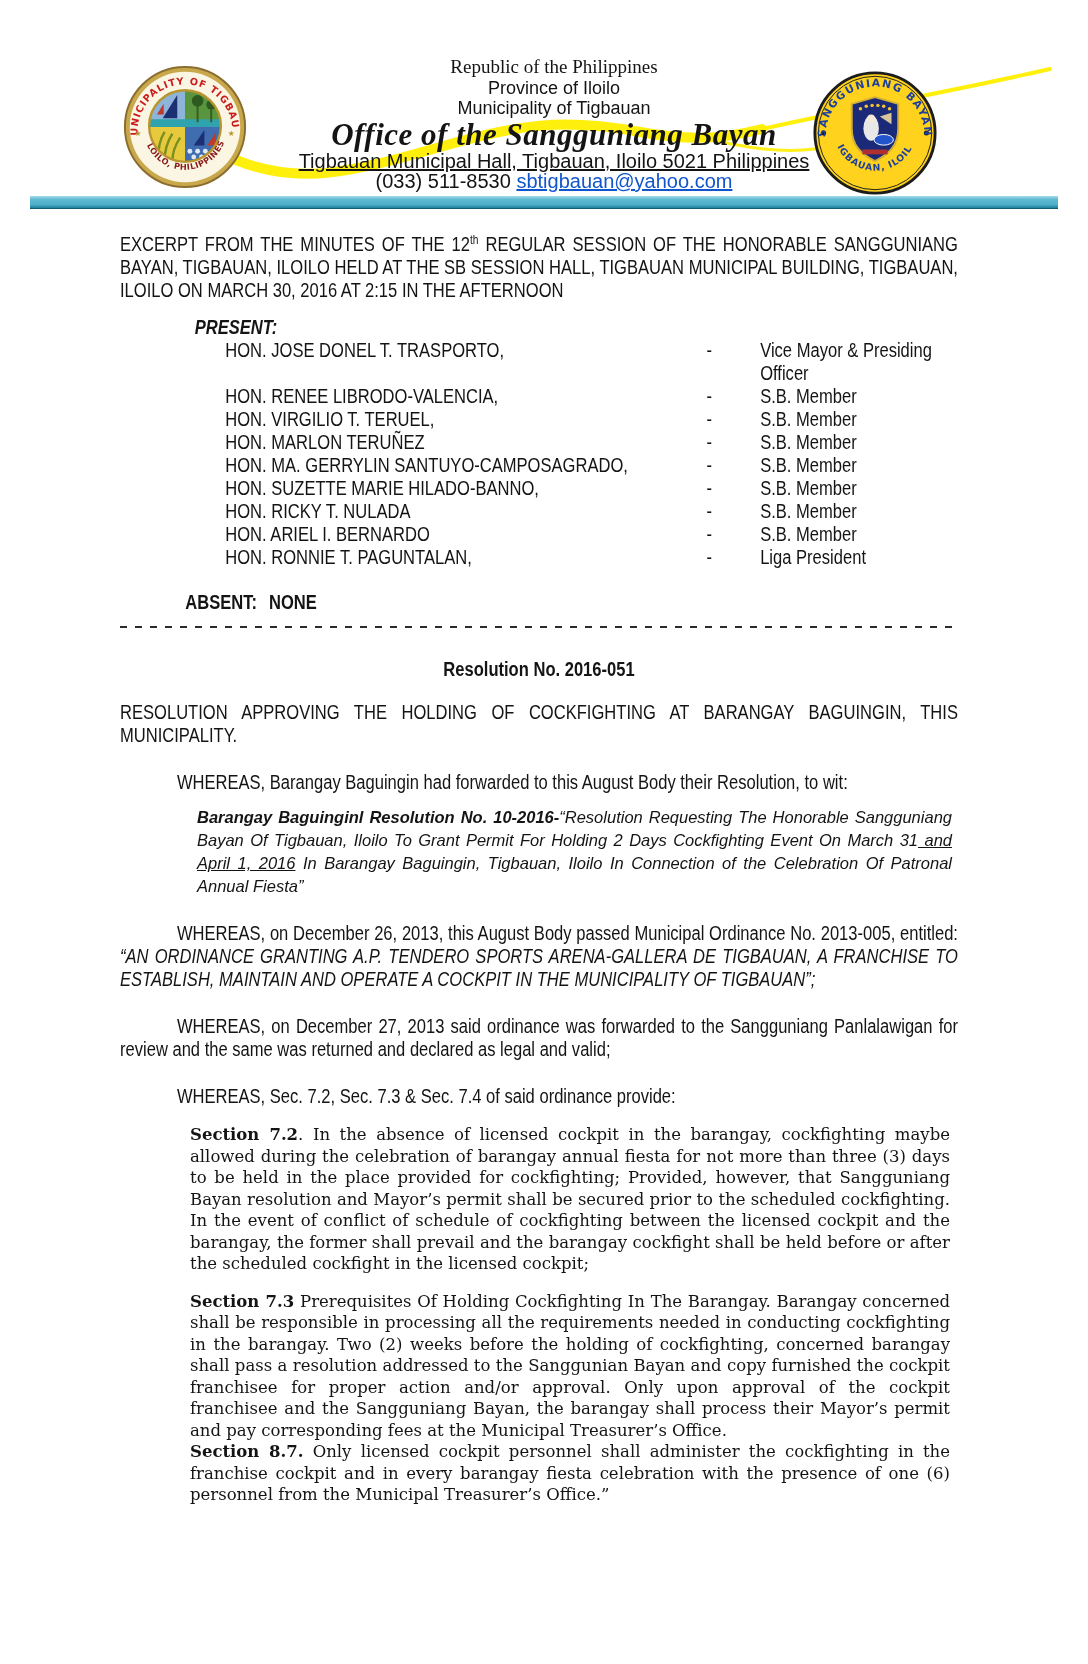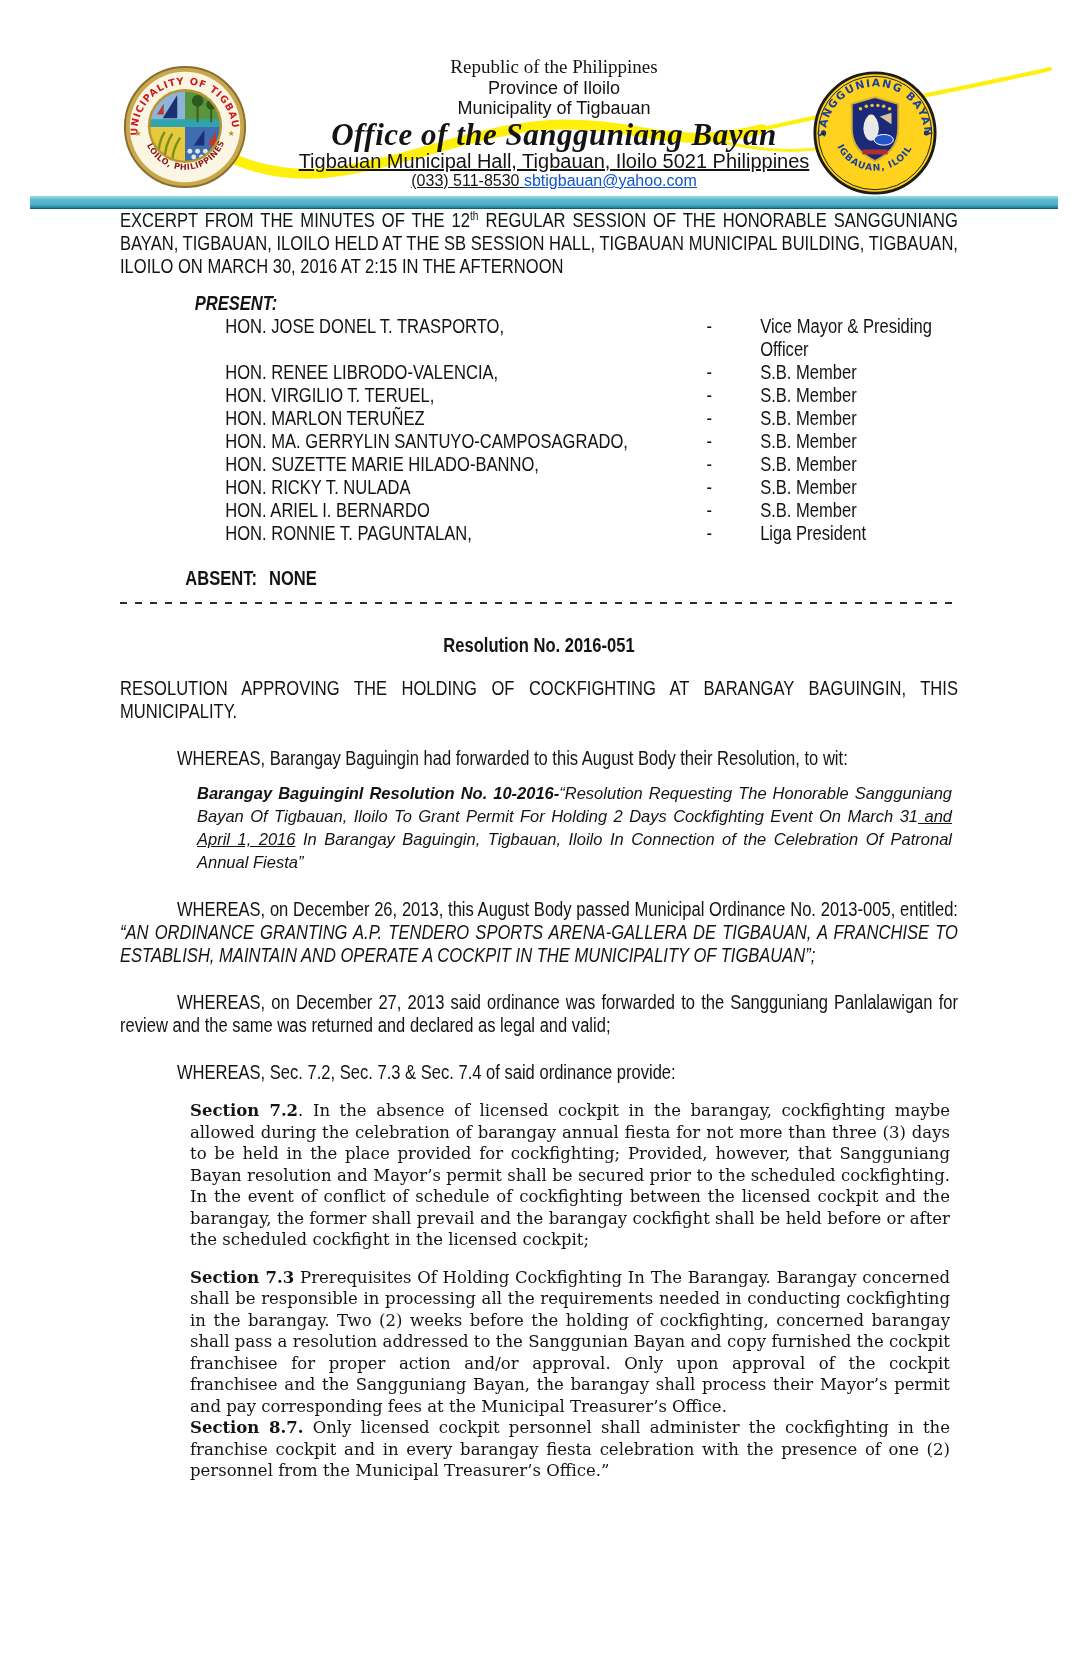--- a/index.html
+++ b/index.html
@@ -15,21 +15,21 @@
   .seal-left  { left:122px; top:64px; }
   .seal-right { left:812px; top:70px; }
   .header-text { position:absolute; left:254px; top:56px; width:600px; text-align:center; z-index:2; }
   .line-republic { font-family:"Liberation Serif", serif; font-size:19px; line-height:22px; }
   .line-province, .line-municipality { font-size:18px; line-height:20px; }
   .line-office {
     font-family:"Liberation Serif", serif; font-style:italic; font-weight:bold;
     font-size:31px; line-height:33px; letter-spacing:0.5px;
   }
   .line-address { font-size:20px; line-height:20px;text-decoration:underline; }
-  .line-contact { font-size:16px; line-height:20px;text-decoration:underline; }
+  .line-contact { font-size:20px; line-height:20px; }
   .email { color:#1155cc; text-decoration:underline; cursor:pointer; }
   .accent-bar {
     position:relative; margin-left:30px; width:1028px; height:12px;
     background:linear-gradient(#a6dce8 0%, #5cb9d0 30%, #4fb0c8 70%, #1e7f9c 100%);
     border-bottom:1px solid #145f75;
   }
   
   .content { position:relative; }
   .narrow {
     width:987px; transform:scaleX(0.849); transform-origin:0 0;
@@ -171,21 +171,21 @@
         <span> </span>
         <a class="email">sbtigbauan@yahoo.com</a>
       </div>
     </div>
   </div>
 
   <div class="accent-bar"></div>
 
   <div class="content">
 
-    <div class="block" style="">
+    <div class="block" style="margin-top:24px;">
       <div class="narrow">
         <p class="just"><span>EXCERPT FROM THE MINUTES OF THE 12</span><sup class="ord">th</sup><span> REGULAR SESSION OF THE HONORABLE SANGGUNIANG BAYAN, TIGBAUAN, ILOILO HELD AT THE SB SESSION HALL, TIGBAUAN MUNICIPAL BUILDING, TIGBAUAN, ILOILO ON MARCH 30, 2016 AT 2:15 IN THE AFTERNOON</span></p>
 
         <p class="present-label">PRESENT:</p>
 
         <div>
           <div class="member-row">
             <span class="m-name">HON. JOSE DONEL T. TRASPORTO,</span>
             <span class="m-dash">-</span>
             <span class="m-role">Vice Mayor &amp; Presiding Officer</span>
@@ -253,16 +253,16 @@
         <p class="whereas just"><span>WHEREAS, on December 26, 2013, this August Body passed Municipal Ordinance No. 2013-005, entitled: </span><span class="it">“AN ORDINANCE GRANTING A.P. TENDERO SPORTS ARENA-GALLERA DE TIGBAUAN, A FRANCHISE TO ESTABLISH, MAINTAIN AND OPERATE A COCKPIT IN THE MUNICIPALITY OF TIGBAUAN”;</span></p>
         <p class="whereas just">WHEREAS, on December 27, 2013 said ordinance was forwarded to the Sangguniang Panlalawigan for review and the same was returned and declared as legal and valid;</p>
         <p class="whereas">WHEREAS, Sec. 7.2, Sec. 7.3 &amp; Sec. 7.4 of said ordinance provide:</p>
       </div>
     </div>
 
     <p class="section-par"><span class="sec-label">Section 7.2</span><span>.  </span><span>In the absence of licensed cockpit in the barangay, cockfighting maybe allowed during the celebration of barangay annual fiesta for not more than three (3) days to be held in the place provided for cockfighting; Provided, however, that Sangguniang Bayan resolution and Mayor’s permit shall be secured prior to the scheduled cockfighting. In the event of conflict of schedule of cockfighting between the licensed cockpit and the barangay, the former shall prevail and the barangay cockfight shall be held before or after the scheduled cockfight in the licensed cockpit;</span></p>
 
     <p class="section-par"><span class="sec-label">Section 7.3</span><span> </span><span>Prerequisites Of Holding Cockfighting In The Barangay.  Barangay concerned shall be responsible in processing all the requirements needed in conducting cockfighting in the barangay. Two (2) weeks before the holding of cockfighting, concerned barangay shall pass a resolution addressed to the Sanggunian Bayan and copy furnished the cockpit franchisee for proper action and/or approval.  Only upon approval of the cockpit franchisee and the Sangguniang Bayan, the barangay shall process their Mayor’s permit and pay corresponding fees at the Municipal Treasurer’s Office.</span></p>
 
-    <p class="section-par tight"><span class="sec-label">Section 8.7.</span><span> </span><span>Only licensed cockpit personnel shall administer the cockfighting in the franchise cockpit and in every barangay fiesta celebration with the presence of one (2) personnel from the Municipal Treasurer’s Office.”</span></p>
+    <p class="section-par tight"><span class="sec-label">Section 8.7.</span><span> </span><span>Only licensed cockpit personnel shall administer the cockfighting in the franchise cockpit and in every barangay fiesta celebration with the presence of one (6) personnel from the Municipal Treasurer’s Office.”</span></p>
 
   </div>
 </div>
 
 </body></html>

